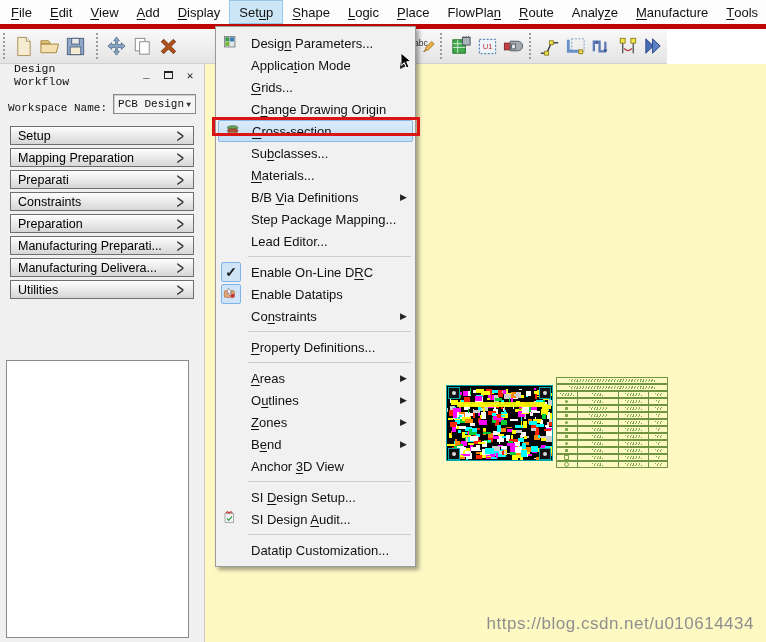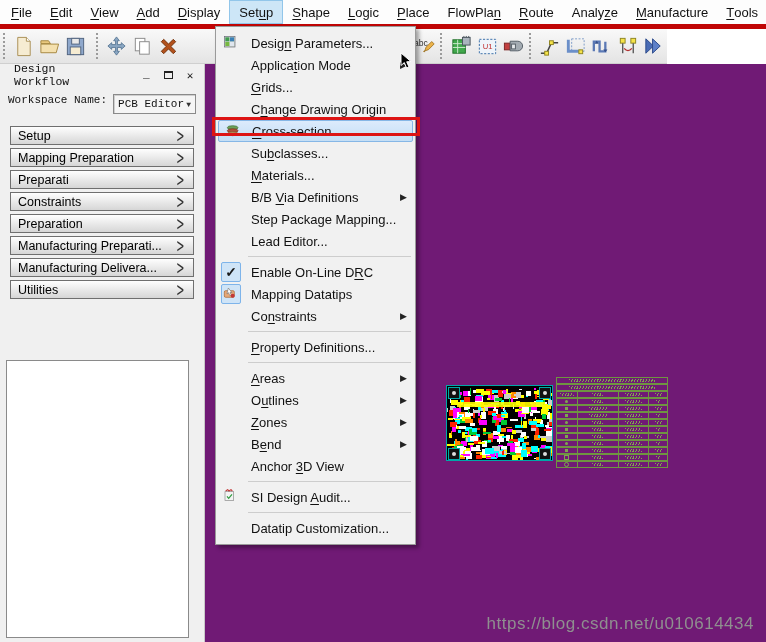--- a/index.html
+++ b/index.html
@@ -27,37 +27,37 @@
   .panel { position:absolute; left:0; top:64px; width:205px; height:578px; background:#f0f0f0;
            border-right:1px solid #c8c8c8; z-index:2; }
   .panel-title { height:22px; display:flex; align-items:center; padding:0 6px 0 14px;
                  font-family:"Liberation Mono", monospace; font-size:11.5px; color:#111; }
   .panel-title .grip { flex:1 1 auto; height:5px; margin:0 8px;
                  background:linear-gradient(#d9d9d9,#b5b5b5); border-radius:2px; max-width:60px; }
   .panel-title .spacer { flex:1 1 auto; }
   .win-btn { width:16px; height:16px; margin-left:6px; font-size:11px; color:#222; display:flex;
              align-items:center; justify-content:center; cursor:default; }
   .restore-glyph { width:9px; height:8px; border:1px solid #222; border-top:2px solid #222; background:#f0f0f0; }
-  .workspace-row { display:flex; align-items:flex-start; padding:8px 8px 6px 8px; }
+  .workspace-row { display:flex; align-items:flex-end; padding:8px 8px 6px 8px; }
   .workspace-label { font-family:"Liberation Mono", monospace; font-size:11px; color:#111; white-space:nowrap; }
   .workspace-select { margin-left:6px; flex:1; height:20px; background:#f5f5f5; border:1px solid #8a8a8a;
                       box-shadow:inset 1px 1px 0 #cfcfcf; display:flex; align-items:center;
                       font-family:"Liberation Mono", monospace; font-size:11px; padding:0 4px; color:#111; }
   .workspace-select .arrow { margin-left:auto; font-size:8px; color:#333; }
   .panel-items { padding:6px 10px 0 10px; }
   .panel-item { height:19px; margin-bottom:3px; background:linear-gradient(#fefefe,#d6d6d6);
                 border:1px solid #6f6f6f; display:flex; align-items:center; padding:0 7px;
                 font-size:12.5px; color:#000; white-space:nowrap; overflow:hidden; }
   .panel-item .chev { margin-left:auto; font-family:"DejaVu Serif", serif; color:#333;
                 transform:scale(0.75,1.45); font-size:13px; }
   .panel-listbox { position:absolute; left:6px; top:296px; width:183px; bottom:4px;
                    background:#fff; border:1px solid #8a8a8a; }
 
   
-  .canvas { position:absolute; left:205px; top:64px; width:561px; height:578px; background:#701a75; z-index:1; }
+  .canvas { position:absolute; left:205px; top:64px; width:561px; height:578px; background:#fef9c3; z-index:1; }
   .pcb-thumb { position:absolute; left:241px; top:321px; width:107px; height:76px;
                border:1px solid #00a8a8; overflow:hidden; background:#000; }
   .pcb-rect { position:absolute; }
   .drill-table { position:absolute; left:351px; top:313px; width:112px; height:91px; }
   .dt-row { position:absolute; left:0; width:112px; border:1px solid #6f9441; display:flex; }
   .dt-cell { border-right:1px solid #6f9441; display:flex; align-items:center; justify-content:center; }
   .dt-cell:last-child { border-right:none; }
   .squiggle { height:3px; background:repeating-linear-gradient(115deg,#7ea64e 0 1px,transparent 1px 2.6px); }
   .dt-sym { width:3px; height:3px; background:#7ea64e; }
   .watermark { position:absolute; right:12px; bottom:8px; font-size:17px; color:#8f8f8f; letter-spacing:0.5px; }
@@ -223,21 +223,21 @@
     <span class="spacer"></span>
     <span class="win-btn">_</span>
     <span class="win-btn">
         <span class="restore-glyph"></span>
       </span>
     <span class="win-btn">✕</span>
   </div>
   <div class="workspace-row">
     <span class="workspace-label">Workspace Name:</span>
     <span class="workspace-select">
-      <span>PCB Editor</span>
+      <span>PCB Design</span>
       <span class="arrow">▼</span>
     </span>
   </div>
   <div class="panel-items" id="panel-items">
       <div class="panel-item">
         <span>Setup</span>
         <span class="chev">&gt;</span>
       </div>
       <div class="panel-item">
         <span>Mapping Preparation</span>
@@ -893,21 +893,21 @@
       <span>Enable On-Line D<u>R</u>C</span>
     </div>
     <div class="menu-item">
       <span class="gutter-ic boxed">
         <svg viewBox="0 0 24 24" width="16" height="16">
           <rect x="2" y="7" width="15" height="10" rx="2" fill="#e5a879" stroke="#a9622c"></rect>
           <path d="M8 3l5.5 7-3-.8 1.8 4.6-2 .8-1.8-4.6L6 12z" fill="#fff" stroke="#666" stroke-width="0.8"></path>
           <circle cx="14.5" cy="14.5" r="3" fill="#c23737"></circle>
         </svg>
       </span>
-      <span>Mapping Datatips</span>
+      <span>Enable Datatips</span>
     </div>
     <div class="menu-item">
       <span>Co<u>n</u>straints</span>
       <span class="sub-arrow">▶</span>
     </div>
     <div class="menu-sep"></div>
     <div class="menu-item">
       <span><u>P</u>roperty Definitions...</span>
     </div>
     <div class="menu-sep"></div>
@@ -924,20 +924,23 @@
       <span class="sub-arrow">▶</span>
     </div>
     <div class="menu-item">
       <span>B<u>e</u>nd</span>
       <span class="sub-arrow">▶</span>
     </div>
     <div class="menu-item">
       <span>Anchor <u>3</u>D View</span>
     </div>
     <div class="menu-sep"></div>
+    <div class="menu-item">
+      <span>SI <u>D</u>esign Setup...</span>
+    </div>
     <div class="menu-item">
       <span class="gutter-ic">
         <svg viewBox="0 0 24 24" width="16" height="16">
           <rect x="3" y="4" width="13" height="13" fill="#f3f3f3" stroke="#888"></rect>
           <path d="M4 3l3-2 2 2 3-2 2 2" fill="none" stroke="#c23737" stroke-width="1.6"></path>
           <path d="M6 11l2.5 3 5-6" fill="none" stroke="#2f9a3f" stroke-width="1.8"></path>
         </svg>
       </span>
       <span>SI Design <u>A</u>udit...</span>
     </div>

